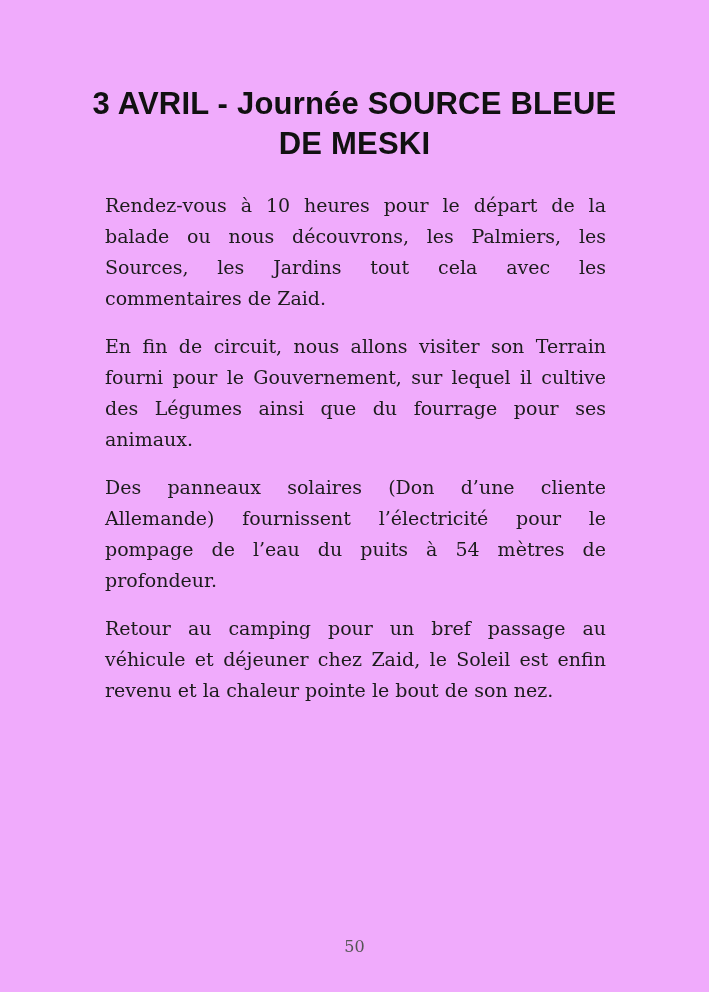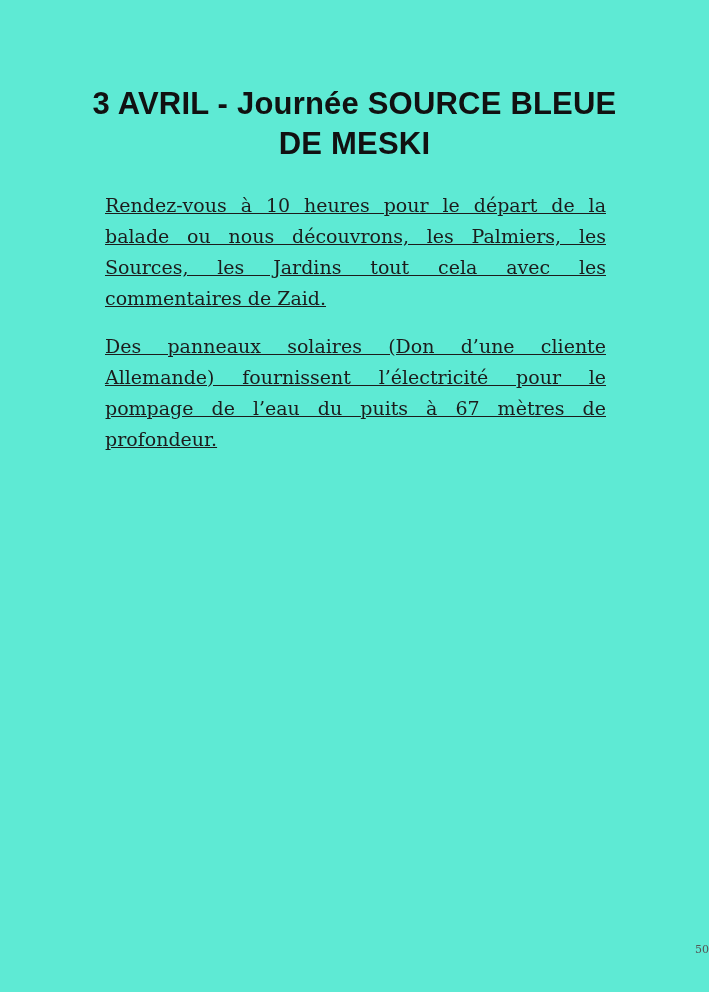--- a/index.html
+++ b/index.html
@@ -5,21 +5,21 @@
     
     html, body {
       margin: 0;
       padding: 0;
       background: #ffffff;
     }
     .page {
       position: relative;
       width: 709px;
       height: 992px;
-      background: #5eead4;
+      background: #f0abfc;
       overflow: hidden;
       box-sizing: border-box;
     }
     .title {
       font-family: "Liberation Sans", sans-serif;
       font-weight: 700;
       font-size: 31px;
       line-height: 40px;
       color: #111111;
       text-align: center;
@@ -31,40 +31,41 @@
       margin: 26px 104px 0 105px;
       width: 501px;
     }
     .content p {
       font-family: "DejaVu Serif", "Liberation Serif", serif;
       font-size: 19px;
       line-height: 31px;
       text-align: justify;
       color: #1c1c1c;
       margin: 10px 0 17px 0;
-      text-decoration: underline;
     }
     .page-number {
       position: absolute;
       bottom: 36px;
       left: 0;
       right: 0;
-      text-align: right;
+      text-align: center;
       font-family: "DejaVu Serif", "Liberation Serif", serif;
-      font-size: 11px;
+      font-size: 16px;
       color: #555555;
     }
   </style>
 </head>
 <body>
 
 <div class="page">
 
   <h1 class="title">3 AVRIL - Journée SOURCE BLEUE DE MESKI</h1>
 
   <div class="content">
     <p>Rendez-vous à 10 heures pour le départ de la balade ou nous découvrons, les Palmiers, les Sources, les Jardins tout cela avec les commentaires de Zaid.</p>
-    <p>Des panneaux solaires (Don d’une cliente Allemande) fournissent l’électricité pour le pompage de l’eau du puits à 67 mètres de profondeur.</p>
+    <p>En fin de circuit, nous allons visiter son Terrain fourni pour le Gouvernement, sur lequel il cultive des Légumes ainsi que du fourrage pour ses animaux.</p>
+    <p>Des panneaux solaires (Don d’une cliente Allemande) fournissent l’électricité pour le pompage de l’eau du puits à 54 mètres de profondeur.</p>
+    <p>Retour au camping pour un bref passage au véhicule et déjeuner chez Zaid, le Soleil est enfin revenu et la chaleur pointe le bout de son nez.</p>
   </div>
 
   <div class="page-number">50</div>
 
 </div>
 
 </body></html>

